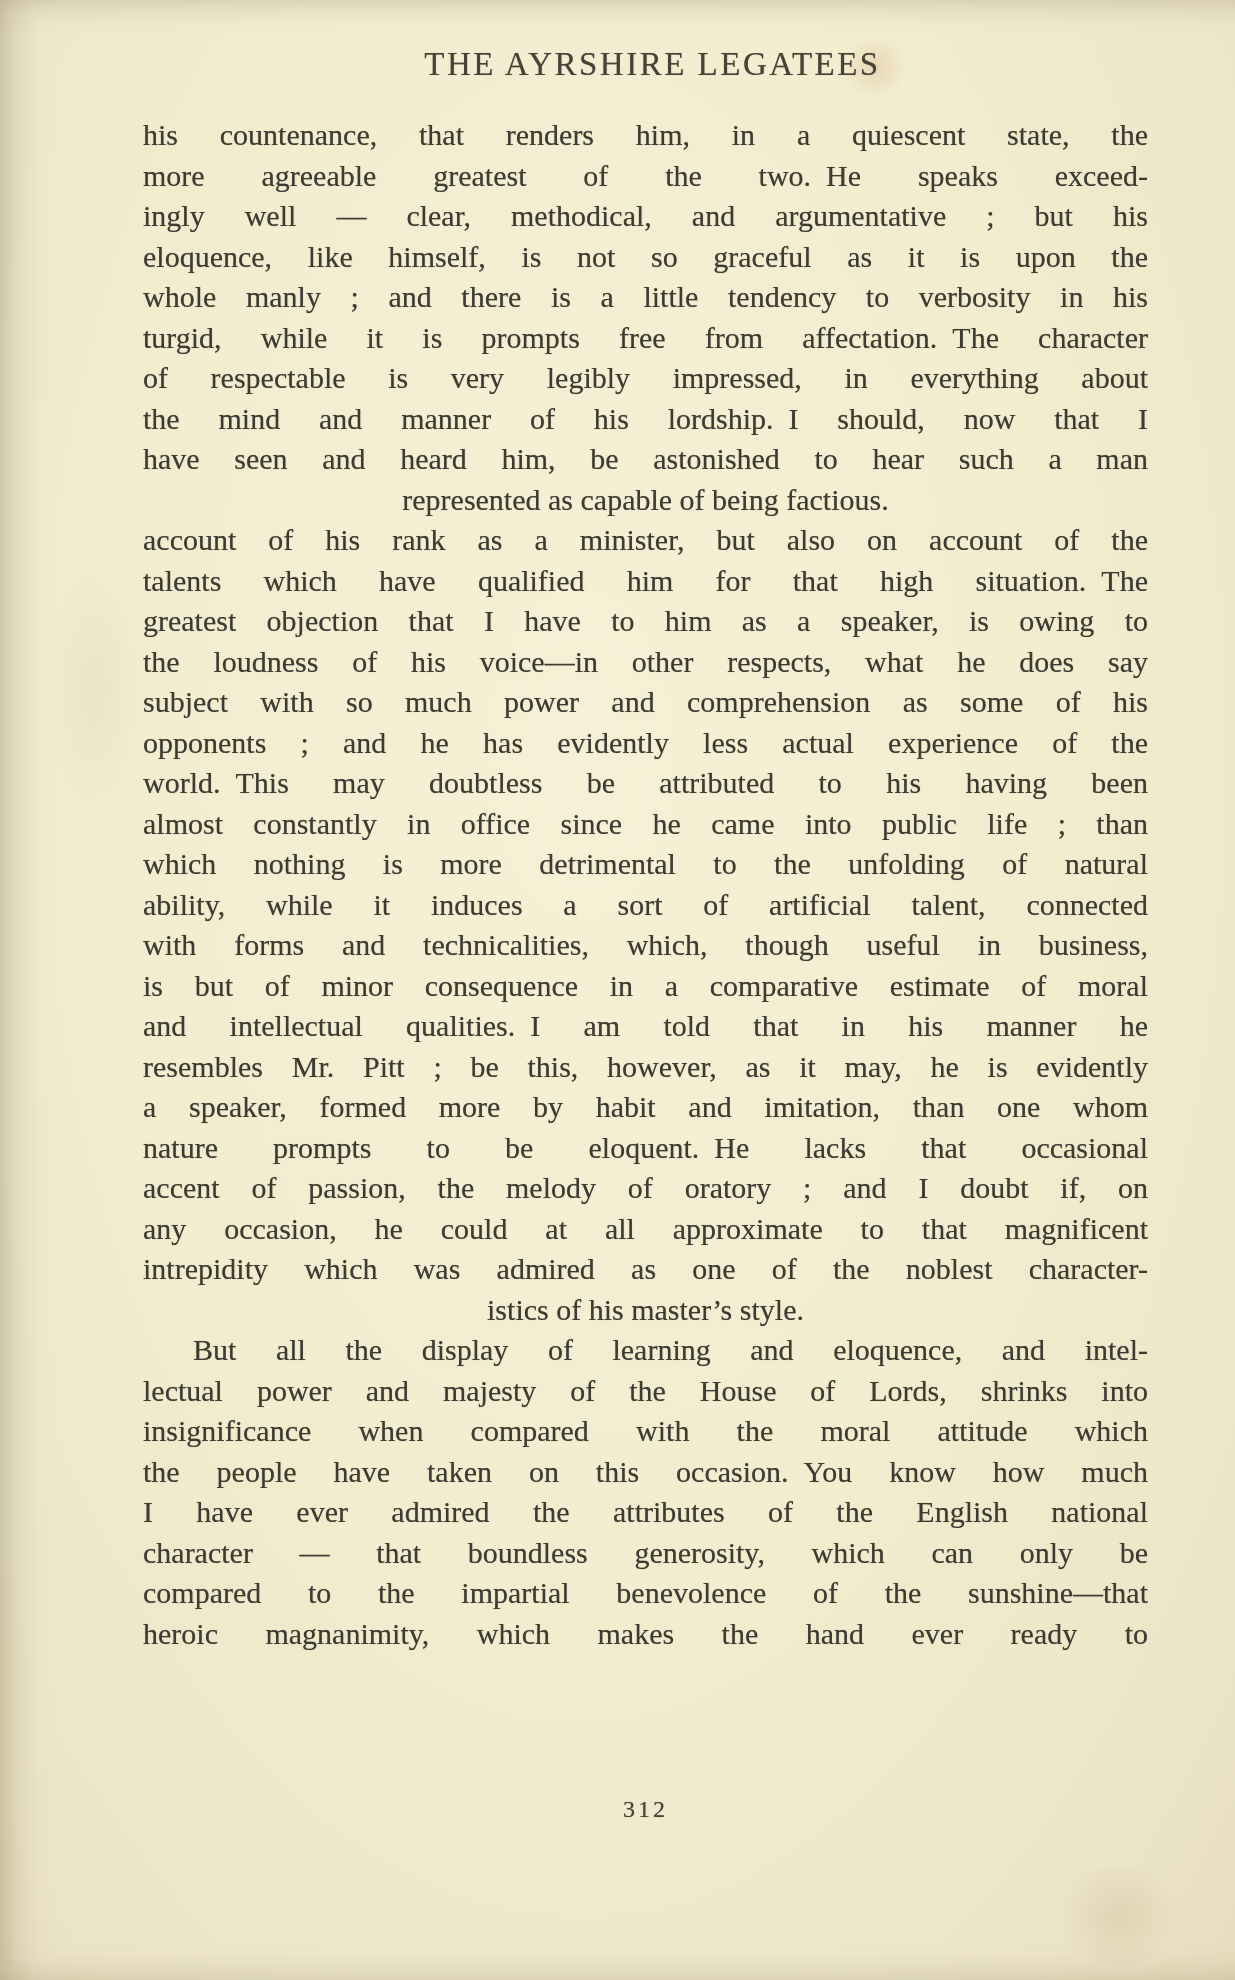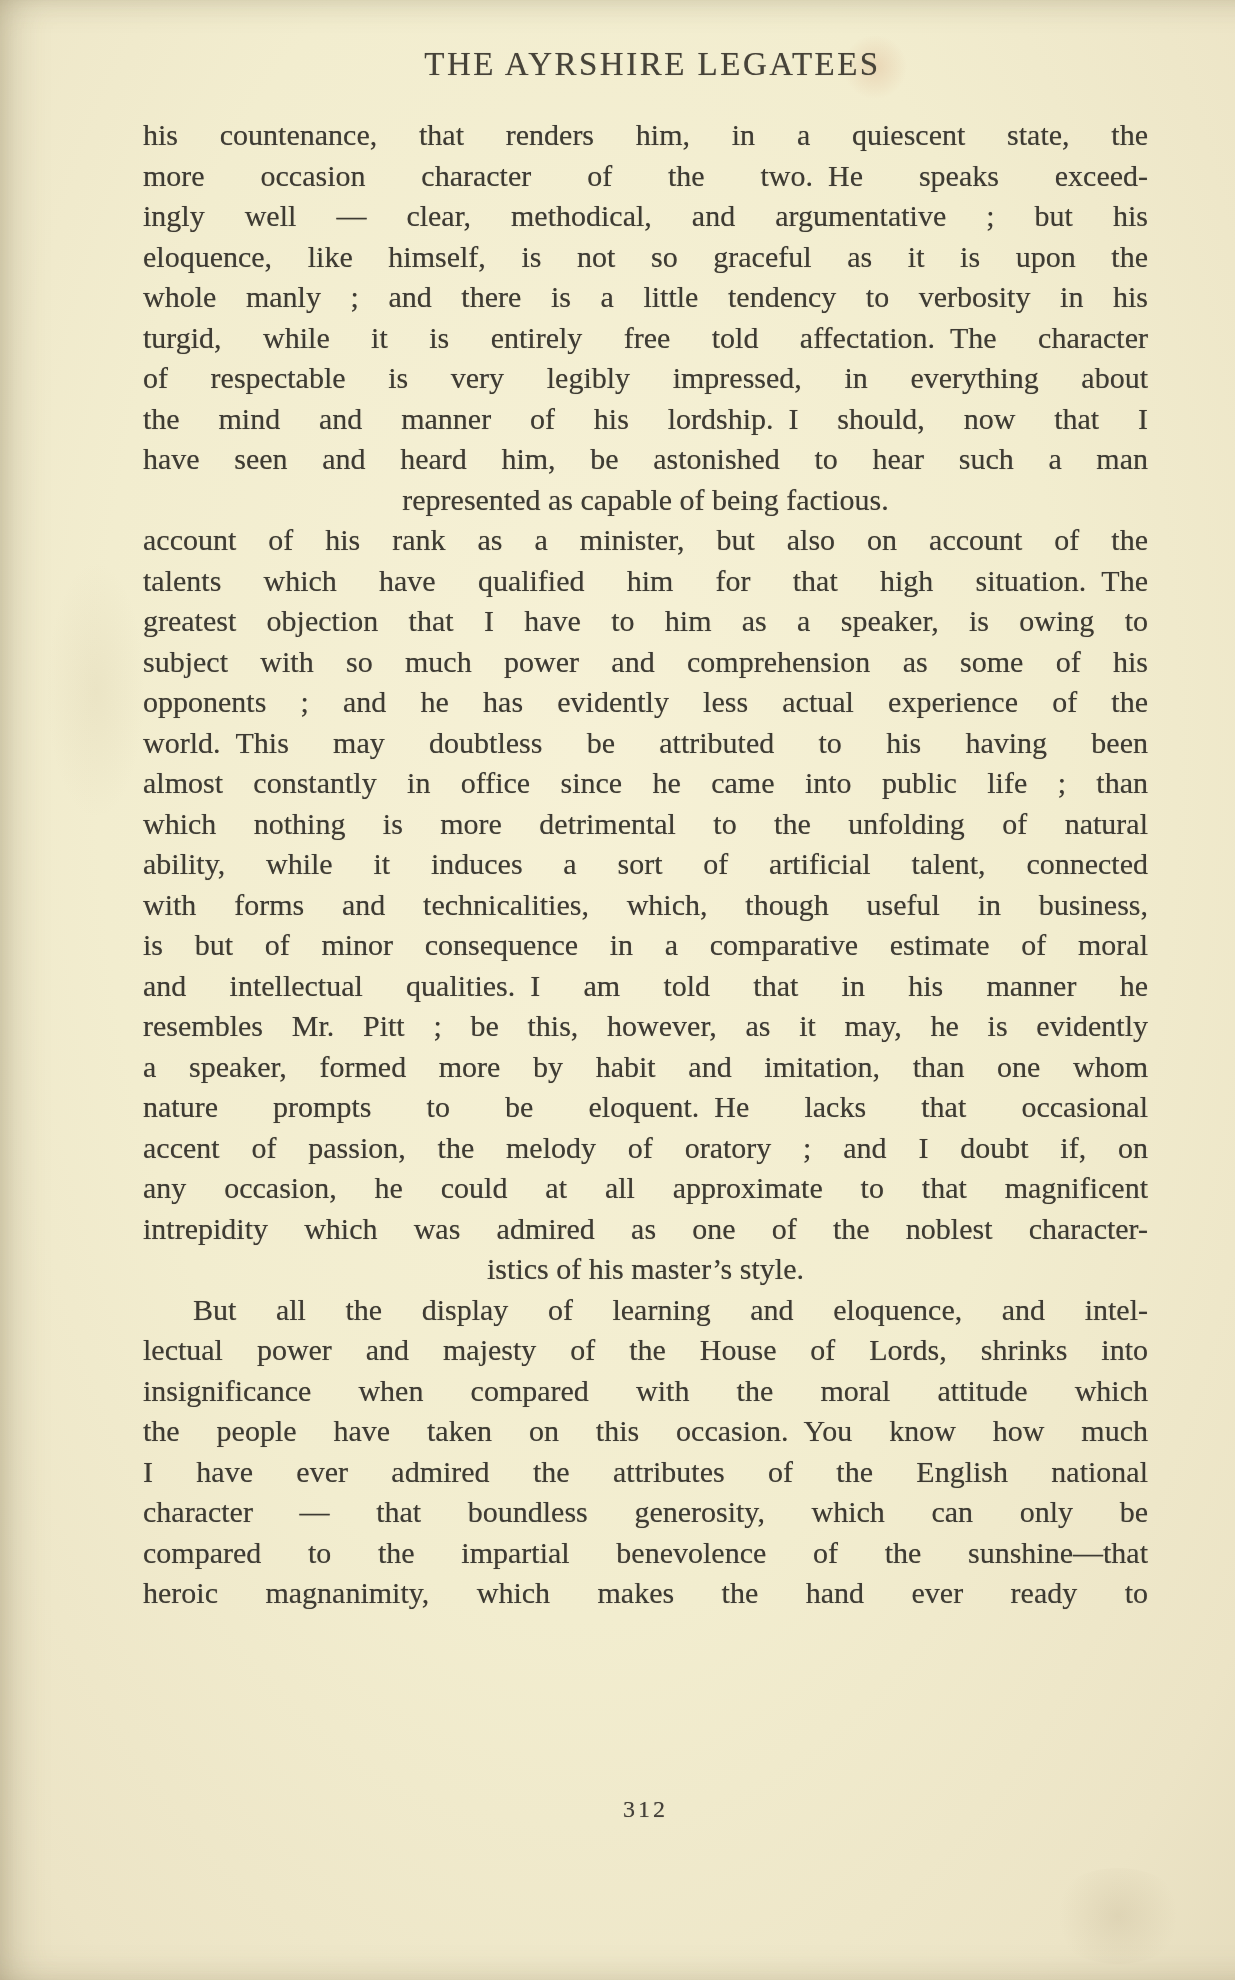--- a/index.html
+++ b/index.html
@@ -53,32 +53,33 @@
 
 <div class="page">
   <div class="stain s1"></div>
   <div class="stain s2"></div>
   <div class="stain s3"></div>
 
   <div class="header softink">THE AYRSHIRE LEGATEES</div>
 
   <div class="body-text softink">
       <div class="line j">his countenance, that renders him, in a quiescent state, the</div>
-      <div class="line j">more occasion character of the two. He speaks exceed-</div>
+      <div class="line j">more agreeable greatest of the two. He speaks exceed-</div>
       <div class="line j">ingly well — clear, methodical, and argumentative ; but his</div>
       <div class="line j">eloquence, like himself, is not so graceful as it is upon the</div>
       <div class="line j">whole manly ; and there is a little tendency to verbosity in his</div>
-      <div class="line j">turgid, while it is entirely free told affectation. The character</div>
+      <div class="line j">turgid, while it is prompts free from affectation. The character</div>
       <div class="line j">of respectable is very legibly impressed, in everything about</div>
       <div class="line j">the mind and manner of his lordship. I should, now that I</div>
       <div class="line j">have seen and heard him, be astonished to hear such a man</div>
       <div class="line l">represented as capable of being factious.</div>
       <div class="line j">account of his rank as a minister, but also on account of the</div>
       <div class="line j">talents which have qualified him for that high situation. The</div>
       <div class="line j">greatest objection that I have to him as a speaker, is owing to</div>
+      <div class="line j">the loudness of his voice—in other respects, what he does say</div>
       <div class="line j">subject with so much power and comprehension as some of his</div>
       <div class="line j">opponents ; and he has evidently less actual experience of the</div>
       <div class="line j">world. This may doubtless be attributed to his having been</div>
       <div class="line j">almost constantly in office since he came into public life ; than</div>
       <div class="line j">which nothing is more detrimental to the unfolding of natural</div>
       <div class="line j">ability, while it induces a sort of artificial talent, connected</div>
       <div class="line j">with forms and technicalities, which, though useful in business,</div>
       <div class="line j">is but of minor consequence in a comparative estimate of moral</div>
       <div class="line j">and intellectual qualities. I am told that in his manner he</div>
       <div class="line j">resembles Mr. Pitt ; be this, however, as it may, he is evidently</div>

